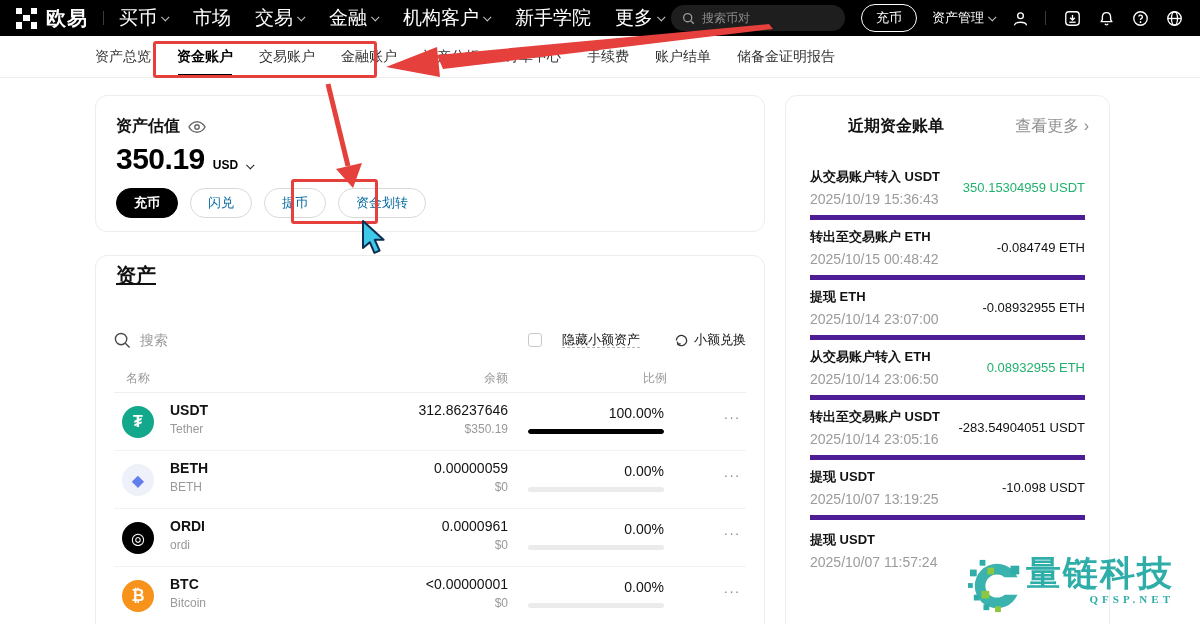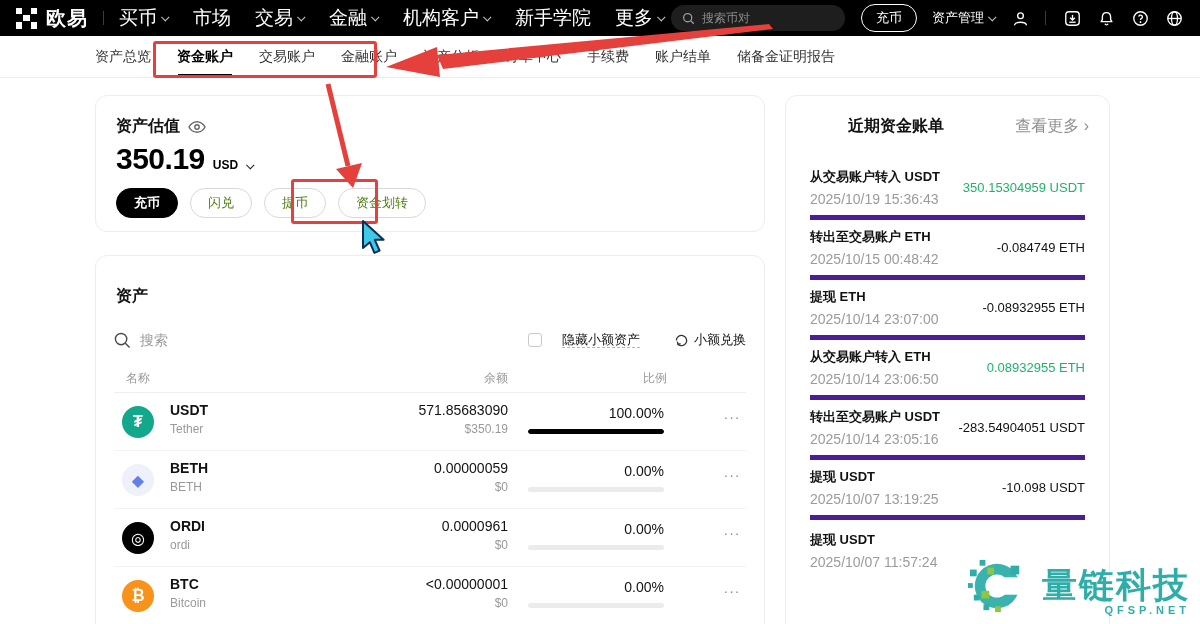--- a/index.html
+++ b/index.html
@@ -45,26 +45,26 @@
   .card { position:absolute; background:#fff; border:1px solid #ededed; border-radius:12px; }
   .card-valuation { left:95px; top:95px; width:670px; height:137px; }
   .val-head { position:absolute; left:20px; top:20px; display:flex; align-items:center; gap:8px;
     font-size:16px; font-weight:600; color:#121212; }
   .val-amount { position:absolute; left:20px; top:46px; display:flex; align-items:baseline; gap:8px;text-align:center; }
   .val-big { font-size:30px; font-weight:800; color:#000; letter-spacing:-0.5px; }
   .val-cur { font-size:12px; font-weight:700; color:#000; }
   .val-amount .chev { margin-left:2px; }
   .pill-row { position:absolute; left:20px; top:92px; display:flex; gap:12px; }
   .pill { height:30px; border-radius:15px; padding:0 17px; font-size:13px; background:#fff;
-    border:1px solid #d9d9d9; color:#4d7c0f; cursor:pointer; font-family:inherit; }
+    border:1px solid #d9d9d9; color:#0369a1; cursor:pointer; font-family:inherit; }
   .pill.solid { background:#000; border-color:#000; color:#fff; font-weight:600; }
 
   
   .card-assets { left:95px; top:255px; width:670px; height:400px; }
-  .assets-title { position:absolute; left:20px; top:30px; font-size:16px; font-weight:700; color:#121212; }
+  .assets-title { position:absolute; left:20px; top:6px; font-size:20px; font-weight:700; color:#121212;text-decoration:underline; }
   .asset-toolbar { position:absolute; left:18px; right:18px; top:70px; height:28px;
     display:flex; align-items:center; }
   .a-search { display:flex; align-items:center; gap:9px; cursor:text; }
   .a-search input { border:none; outline:none; font-size:14px; width:180px; font-family:inherit; color:#333; }
   .a-search input::placeholder { color:#9b9b9b; }
   .toolbar-right { margin-left:auto; display:flex; align-items:center; gap:20px; font-size:13px; color:#121212; }
   .cbx { width:14px; height:14px; border:1.5px solid #c9c9c9; border-radius:3px; cursor:pointer; flex:none; }
   .hide-label { text-decoration:underline dashed #b5b5b5 1px; text-underline-offset:3px; cursor:pointer; }
   .convert-wrap { display:flex; align-items:center; gap:5px; margin-left:14px; cursor:pointer; }
   .thead { position:absolute; left:18px; right:18px; top:114px; height:22px; font-size:12px; color:#999; }
@@ -96,22 +96,22 @@
   .bill-list { position:absolute; left:24px; right:24px; top:64px; }
   .bill { height:60px; display:flex; align-items:center; border-bottom:5px solid #4c1d95; }
   .bill:last-child { border-bottom:none; }
   .bill-left b { display:block; font-size:13px; font-weight:700; color:#121212; }
   .bill-left time { display:block; font-size:14px; color:#9b9b9b; margin-top:5px; }
   .bill-amt { margin-left:auto; font-size:13px; font-weight:500; text-align:left; }
   .amt-pos { color:var(--green); }
   .amt-neg { color:#121212; }
 
   
-  .watermark { position:absolute; left:968px; top:556px; display:flex; align-items:flex-end; gap:16px;
-    z-index:30; pointer-events:none; }
+  .watermark { position:absolute; left:968px; top:556px; display:flex; align-items:flex-start; gap:0;
+    z-index:30; pointer-events:none;font-family:Liberation Serif, serif; }
   .wm-text { color:var(--teal); }
   .wm-brand { font-size:35px; font-weight:700; letter-spacing:2px; line-height:1; }
   .wm-domain { font-size:11px; letter-spacing:4px; text-align:right; margin-top:2px; font-weight:600; }
 
   
   .anno-box { position:absolute; border:3px solid var(--red); border-radius:3px; z-index:40; pointer-events:none; }
   .anno-box1 { left:153px; top:41px; width:224px; height:37px; }
   .anno-box2 { left:291px; top:179px; width:87px; height:45px; }
   .anno-svg { position:absolute; inset:0; width:1200px; height:624px; z-index:45; pointer-events:none; }
   .red-fill { fill:var(--red); }
@@ -277,21 +277,21 @@
       <span class="th-ratio">比例</span>
     </div>
     <div class="rows">
       <div class="arow">
         <span class="coin" style="background: rgb(19, 168, 139); color: rgb(255, 255, 255);">₮</span>
         <div class="coin-names">
             <b>USDT</b>
             <i>Tether</i>
           </div>
         <div class="bal">
-            <b>571.85683090</b>
+            <b>312.86237646</b>
             <i>$350.19</i>
           </div>
         <div class="ratio"><span>100.00%</span><div class="bar">
               <div class="bar-fill" style="width: 100%; background: rgb(0, 0, 0);"></div>
             </div></div>
         <span class="dots">···</span>
       </div>
       <div class="arow">
         <span class="coin" style="background: rgb(238, 240, 250); color: rgb(98, 126, 234);">◆</span>
         <div class="coin-names">

